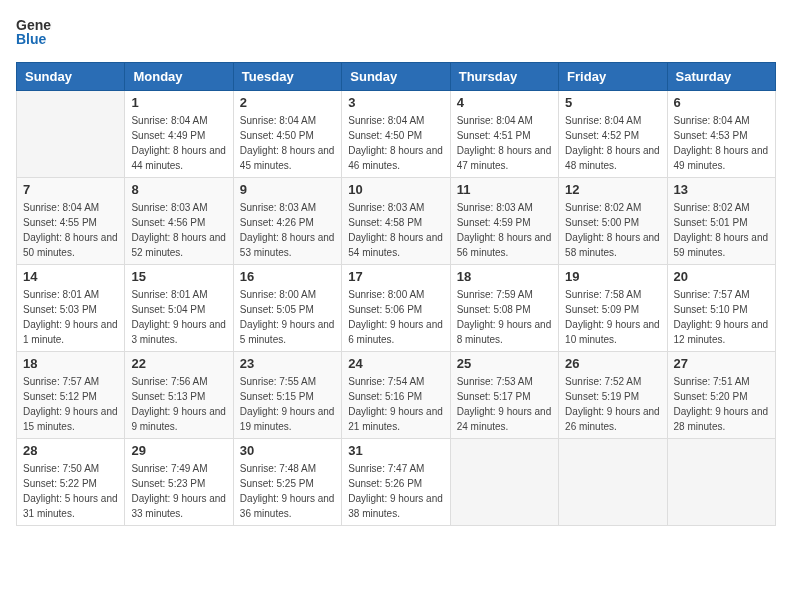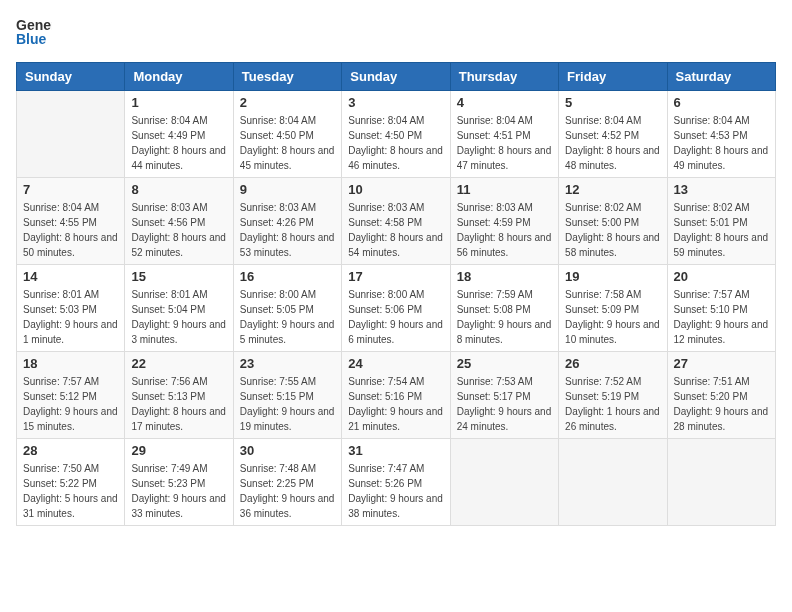--- a/index.html
+++ b/index.html
@@ -281,21 +281,21 @@
             <div>Sunrise: 7:57 AM</div>
             <div>Sunset: 5:12 PM</div>
             <div>Daylight: 9 hours and 15 minutes.</div>
           </div>
         </td>
         <td>
           <span class="day-number">22</span>
           <div class="day-info">
             <div>Sunrise: 7:56 AM</div>
             <div>Sunset: 5:13 PM</div>
-            <div>Daylight: 8 hours and 17 minutes.</div>
+            <div>Daylight: 9 hours and 9 minutes.</div>
           </div>
         </td>
         <td>
           <span class="day-number">23</span>
           <div class="day-info">
             <div>Sunrise: 7:55 AM</div>
             <div>Sunset: 5:15 PM</div>
             <div>Daylight: 9 hours and 19 minutes.</div>
           </div>
         </td>
@@ -313,21 +313,21 @@
             <div>Sunrise: 7:53 AM</div>
             <div>Sunset: 5:17 PM</div>
             <div>Daylight: 9 hours and 24 minutes.</div>
           </div>
         </td>
         <td>
           <span class="day-number">26</span>
           <div class="day-info">
             <div>Sunrise: 7:52 AM</div>
             <div>Sunset: 5:19 PM</div>
-            <div>Daylight: 1 hours and 26 minutes.</div>
+            <div>Daylight: 9 hours and 26 minutes.</div>
           </div>
         </td>
         <td>
           <span class="day-number">27</span>
           <div class="day-info">
             <div>Sunrise: 7:51 AM</div>
             <div>Sunset: 5:20 PM</div>
             <div>Daylight: 9 hours and 28 minutes.</div>
           </div>
         </td>
@@ -346,21 +346,21 @@
           <div class="day-info">
             <div>Sunrise: 7:49 AM</div>
             <div>Sunset: 5:23 PM</div>
             <div>Daylight: 9 hours and 33 minutes.</div>
           </div>
         </td>
         <td>
           <span class="day-number">30</span>
           <div class="day-info">
             <div>Sunrise: 7:48 AM</div>
-            <div>Sunset: 2:25 PM</div>
+            <div>Sunset: 5:25 PM</div>
             <div>Daylight: 9 hours and 36 minutes.</div>
           </div>
         </td>
         <td>
           <span class="day-number">31</span>
           <div class="day-info">
             <div>Sunrise: 7:47 AM</div>
             <div>Sunset: 5:26 PM</div>
             <div>Daylight: 9 hours and 38 minutes.</div>
           </div>

